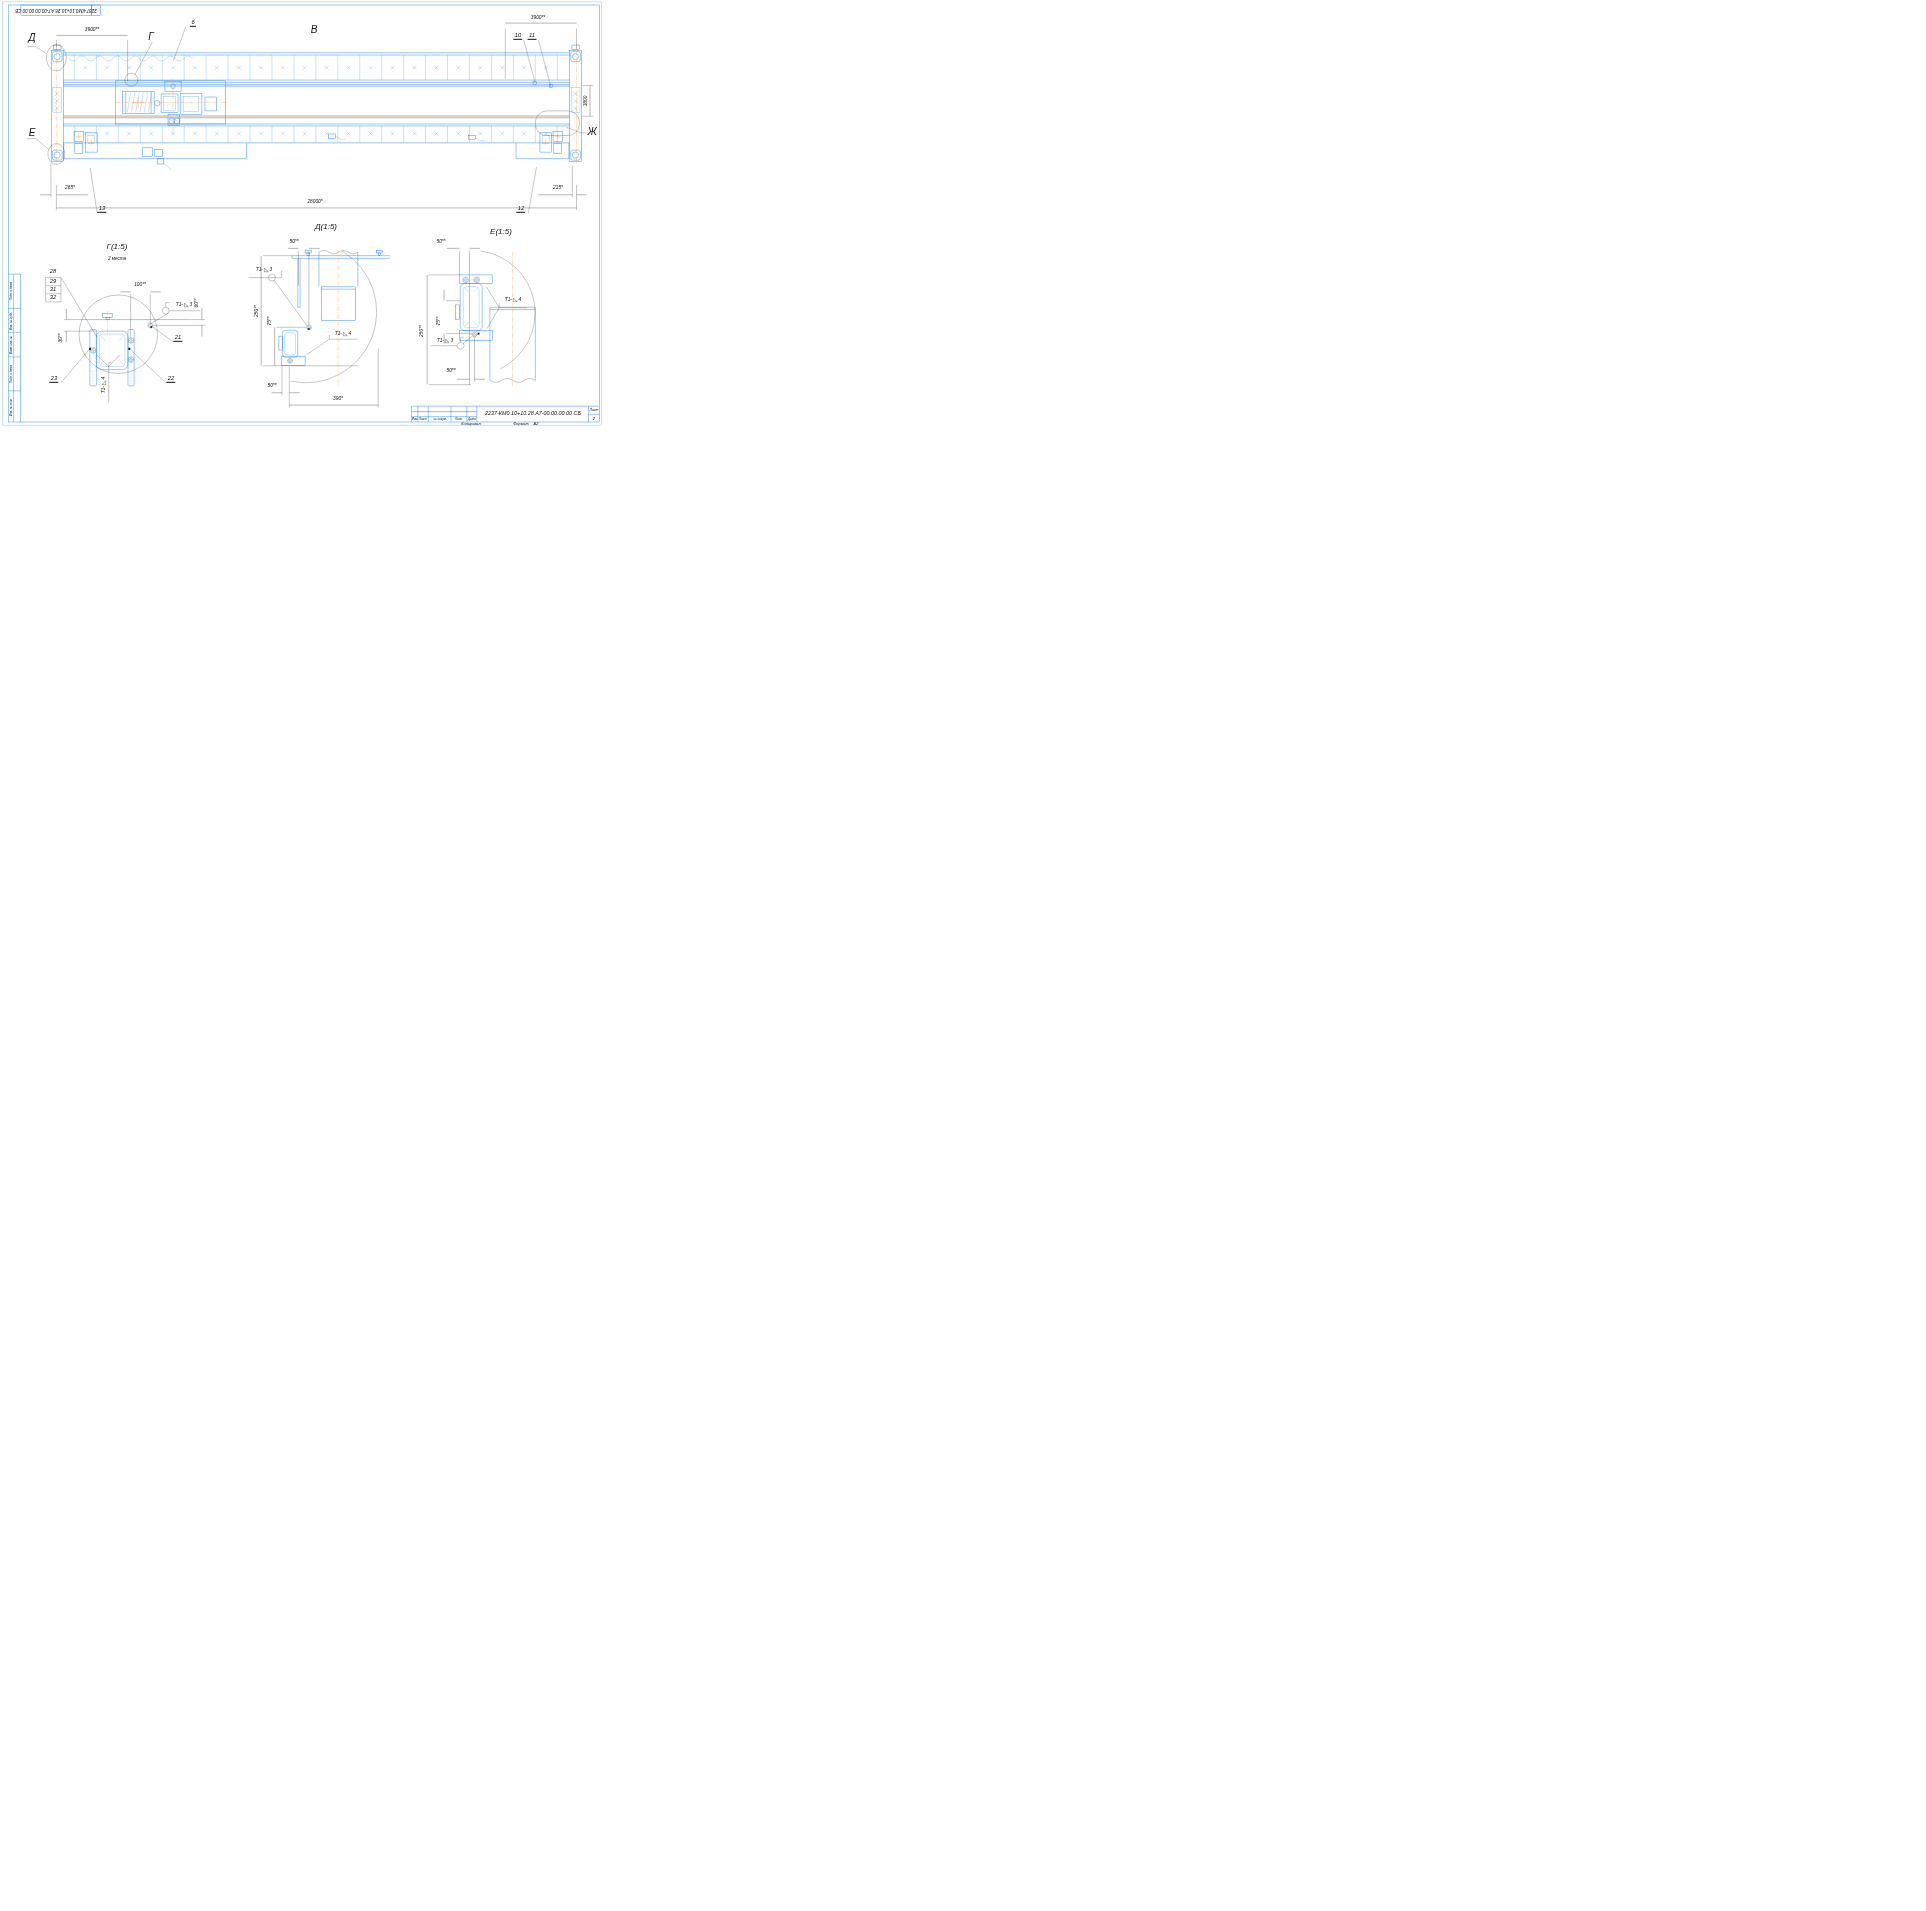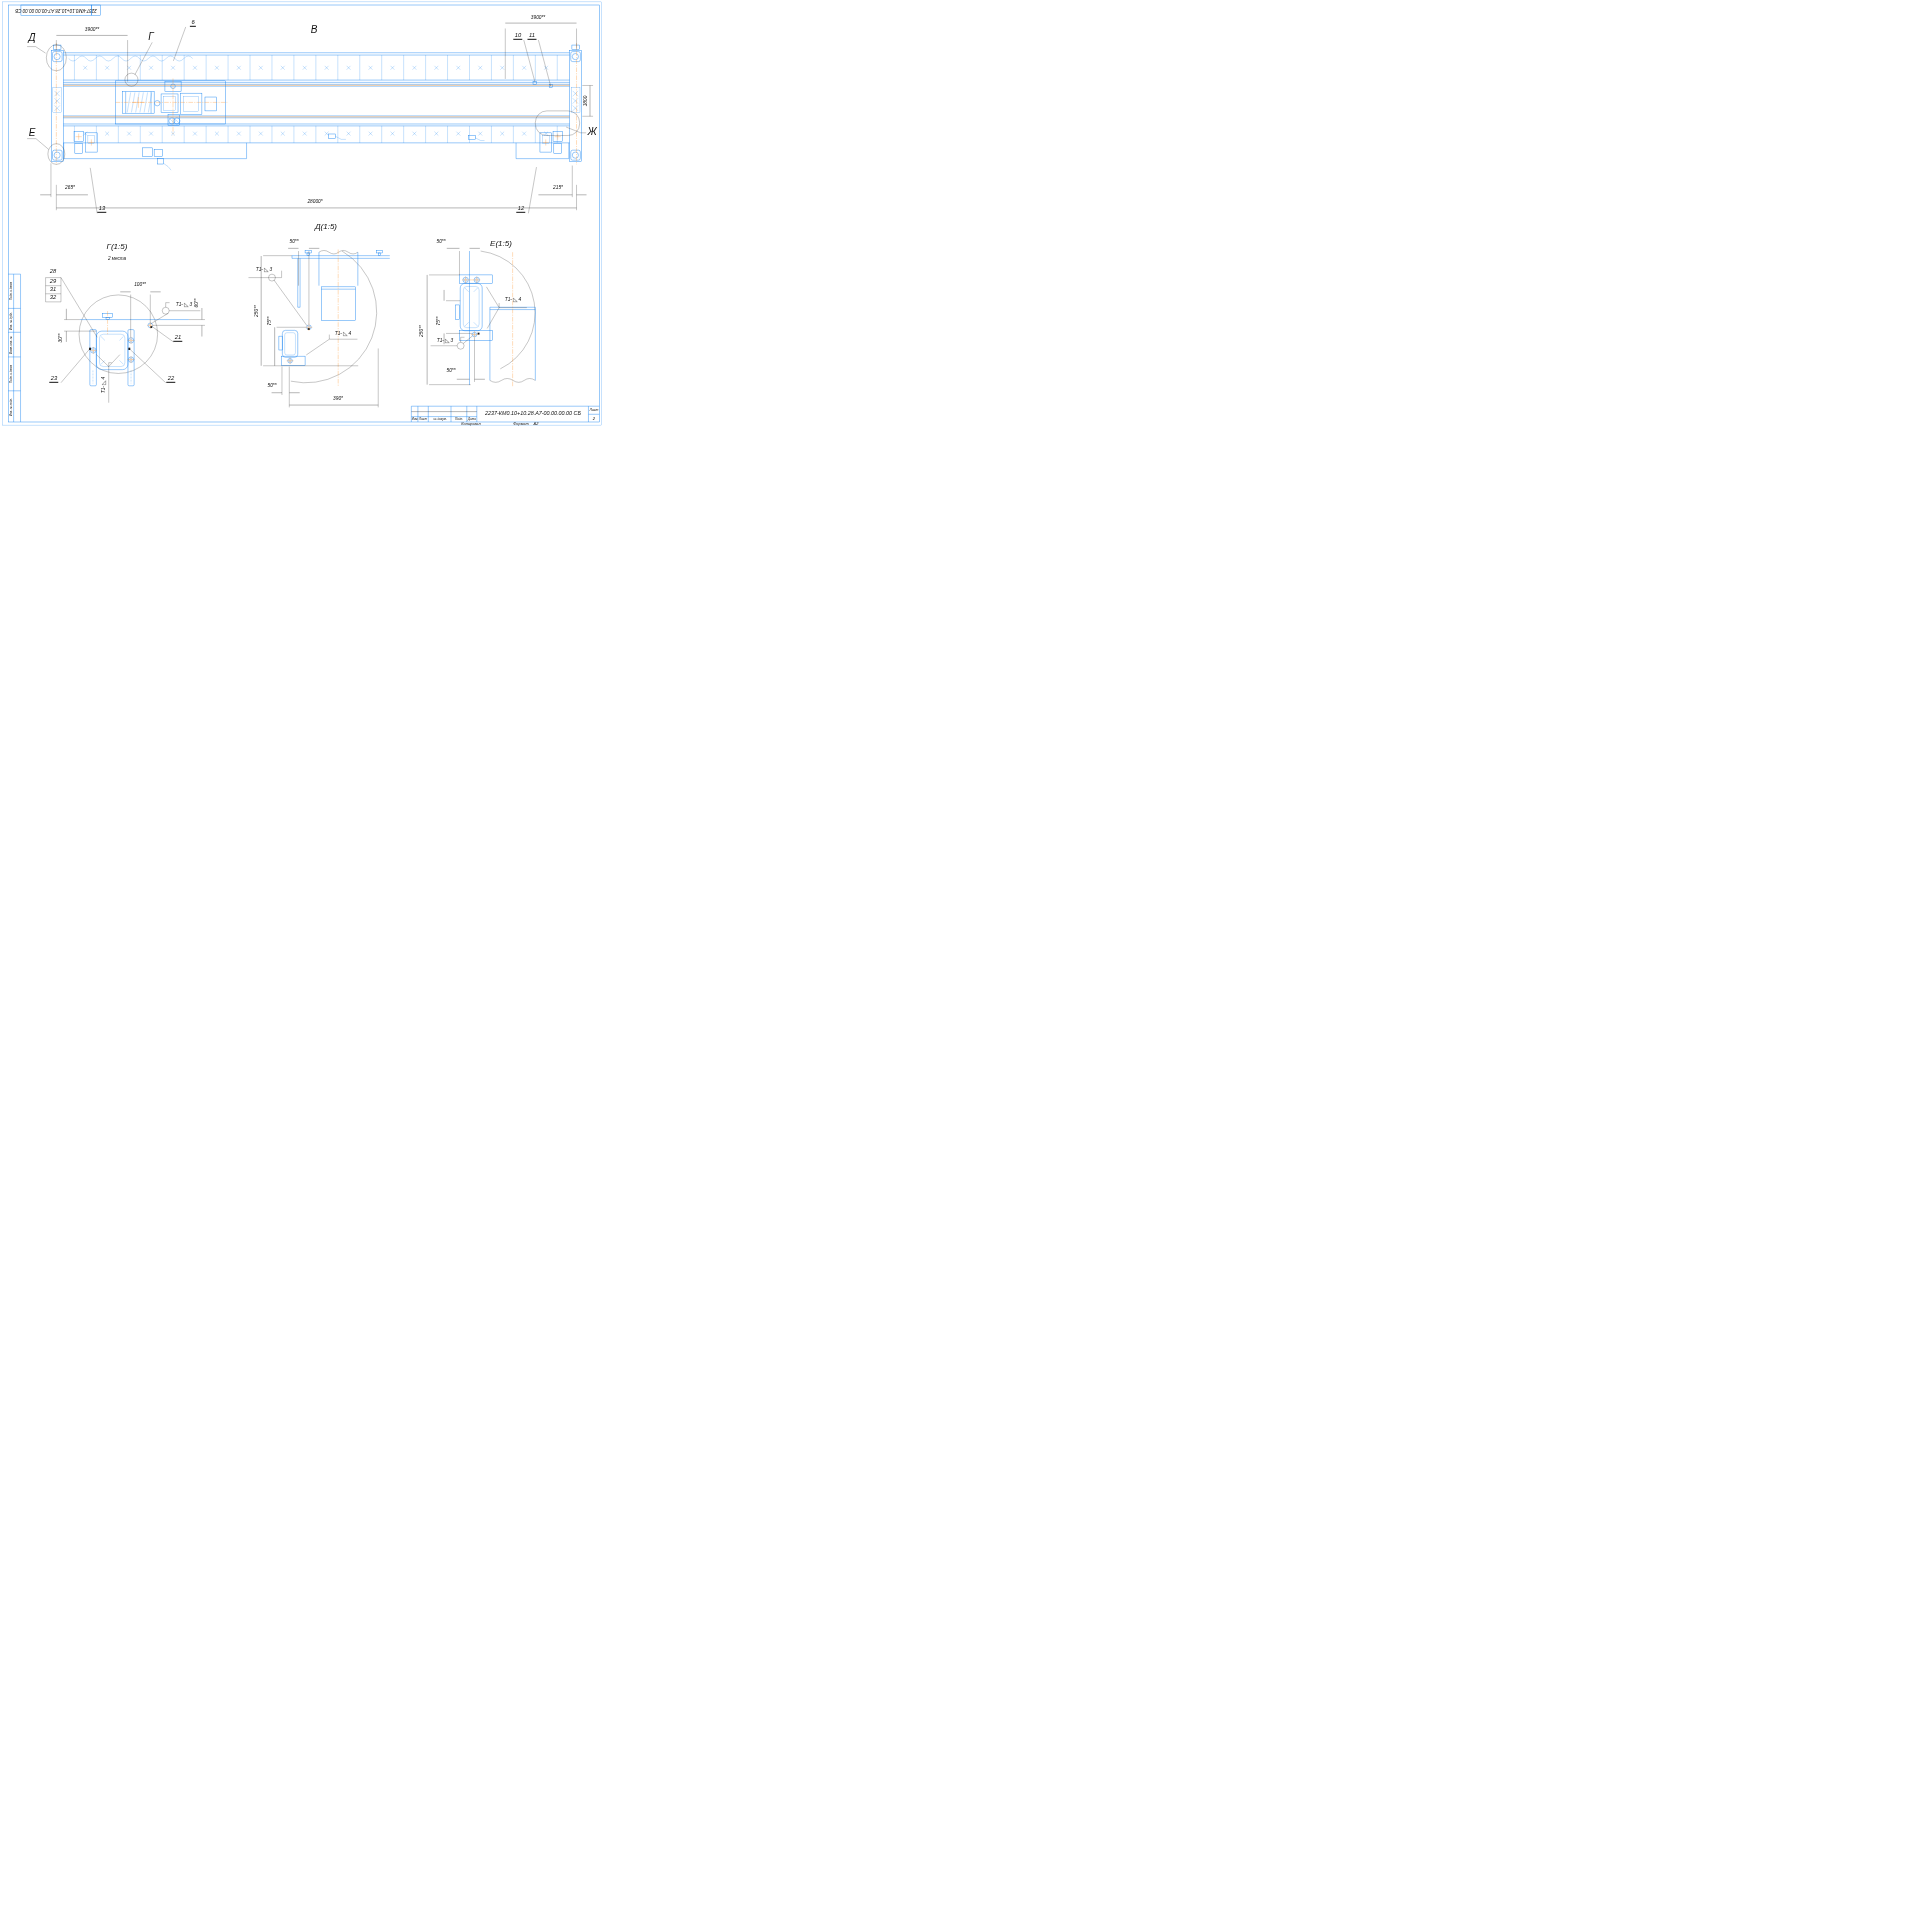--- a/index.html
+++ b/index.html
@@ -629,21 +629,21 @@
   <span>3</span>
 </div>
 <div class="t weld" style="left:343px;top:334px;">
   <span>Т1-</span>
   <svg width="5" height="4.6" viewBox="0 0 13 12">
         <path d="M1,1 L12,11 L1,11 Z" stroke="#111"></path>
       </svg>
   <span>4</span>
 </div>
 
-<div class="t ttl" style="left:501px;top:244px;">Е(1:5)</div>
+<div class="t ttl" style="left:501px;top:232px;">Е(1:5)</div>
 <div class="t dim" style="left:441px;top:242px;">50**</div>
 <div class="t dim rot" style="left:439px;top:321px;">75**</div>
 <div class="t dim rot" style="left:422px;top:331px;">250**</div>
 <div class="t dim" style="left:451px;top:371px;">50**</div>
 <div class="t weld" style="left:513px;top:300px;">
   <span>Т1-</span>
   <svg width="5" height="4.6" viewBox="0 0 13 12">
         <path d="M1,1 L12,11 L1,11 Z" stroke="#111"></path>
       </svg>
   <span>4</span>

